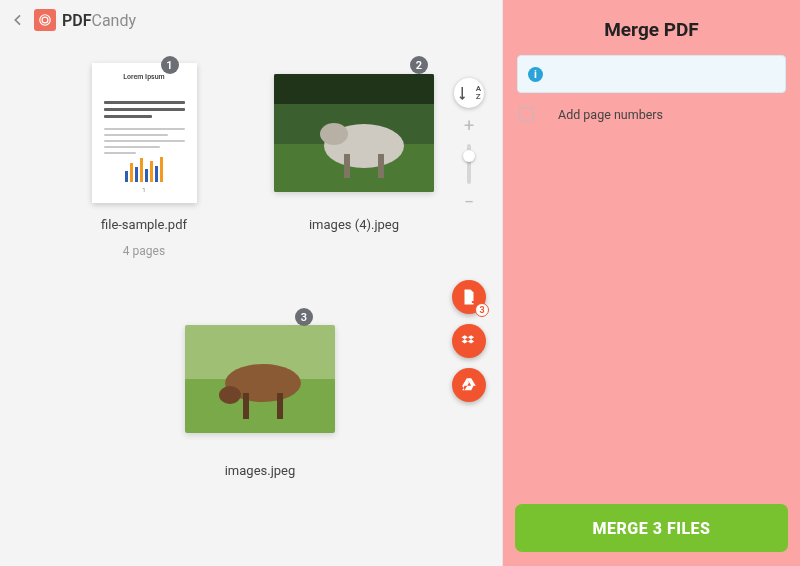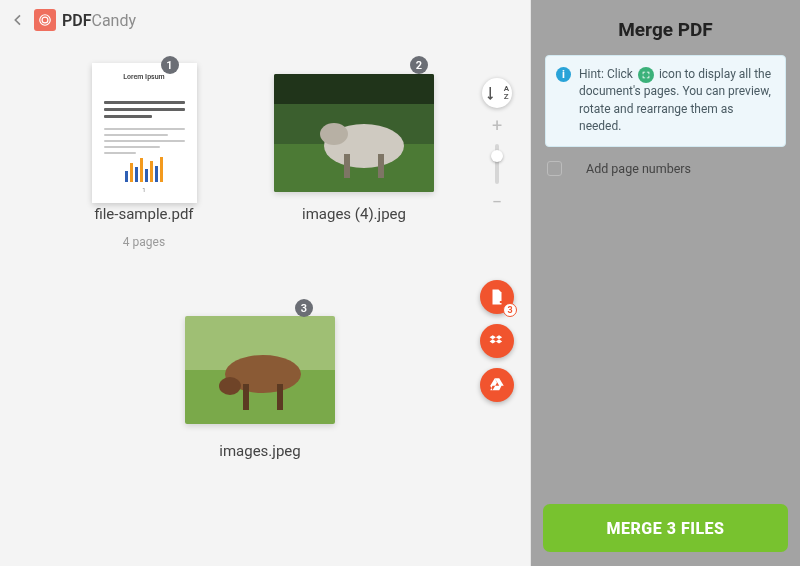--- a/index.html
+++ b/index.html
@@ -1,18 +1,18 @@
 <!DOCTYPE html>
 <html><head>
 <meta charset="utf-8">
 <style>
   * { box-sizing: border-box; margin: 0; padding: 0; font-family: -apple-system, BlinkMacSystemFont, "Segoe UI", Roboto, Arial, sans-serif; }
   body { width: 800px; height: 566px; overflow: hidden; background: #f4f4f4; display: flex; }
   .left { flex: 1; position: relative; display: flex; flex-direction: column; }
-  .right { width: 270px; background: #a3a3a3; display: flex; flex-direction: column; border-left: 1px solid #e5e5e5; }
+  .right { width: 298px; background: #fca5a5; display: flex; flex-direction: column; border-left: 1px solid #e5e5e5; }
 
   
   .header { height: 40px; display: flex; align-items: center; padding: 16px 6px; }
   .back { width: 24px; height: 24px; display: flex; align-items: center; justify-content: center; color: #888; cursor: pointer; }
   .logo { display: flex; align-items: center; margin-left: 4px; }
   .logo-box { width: 22px; height: 22px; background: #ef6f5e; border-radius: 3px; display: flex; align-items: center; justify-content: center; margin-right: 6px; }
   .logo-text { font-weight: 600; font-size: 16px; color: #333; }
   .logo-text .light { color: #8c8c8c; font-weight: 400; }
 
   
@@ -24,21 +24,21 @@
   .paper-title { text-align: center; font-size: 7px; font-weight: 600; color: #444; margin-bottom: 18px; }
   .paper-line { height: 3px; background: #626262; margin: 2px 0; border-radius: 1px; }
   .paper-line.short { width: 60%; }
   .paper-line.thin { height: 2px; background: #c9c9c9; }
   .paper-chart { margin-top: auto; display: flex; align-items: flex-end; justify-content: center; gap: 2px; height: 26px; }
   .paper-chart span { width: 3px; display: inline-block; }
   .pg { font-size: 6px; text-align: center; margin-top: 4px; color: #888; }
 
   .badge { position: absolute; top: -4px; right: 18px; width: 18px; height: 18px; border-radius: 50%; background: #6b6e75; color: #fff; font-size: 11px; font-weight: 600; display: flex; align-items: center; justify-content: center; }
 
-  .fname { font-size: 15px; color: #444; text-align: center; }
+  .fname { font-size: 13px; color: #444; margin-top: 12px; text-align: center; }
   .fpages { font-size: 12px; color: #9a9a9a; margin-top: 12px; text-align: center; }
 
   .img-thumb { width: 160px; height: 118px; display:flex; align-items:center; justify-content:center; overflow:hidden; border-radius:2px; box-shadow: 0 2px 6px rgba(0,0,0,.15); }
 
   
   .float-top { position: absolute; top: 38px; right: 18px; display: flex; flex-direction: column; align-items: center; gap: 8px; }
   .sort-btn { width: 30px; height: 30px; border-radius: 50%; background: #fff; box-shadow: 0 1px 4px rgba(0,0,0,.25); display: flex; align-items: center; justify-content: center; color: #555; font-size: 11px; font-weight: 600; cursor: pointer; }
   .zoom-plus, .zoom-minus { width: 20px; height: 20px; color: #bdbdbd; font-size: 18px; line-height: 1; display:flex; align-items:center; justify-content:center; }
   .zoom-track { width: 4px; height: 40px; background: #d6d6d6; border-radius: 2px; position: relative; }
   .zoom-handle { position: absolute; top: 6px; left: 50%; transform: translateX(-50%); width: 12px; height: 12px; border-radius: 50%; background: #fff; box-shadow: 0 1px 3px rgba(0,0,0,.3); }
@@ -188,29 +188,20 @@
       </div>
     </div>
   </div>
 </div>
 
 <div class="right">
   <div class="rtitle">Merge PDF</div>
 
   <div class="hint">
     <span class="info-icon">i</span>
-    <span>
-      <span>Hint: Click</span>
-      <span class="expand-chip">
-        <svg viewBox="0 0 24 24" width="10" height="10" fill="#fff">
-            <path d="M4 4h6v2H6v4H4zM20 4h-6v2h4v4h2zM4 20h6v-2H6v-4H4zM20 20h-6v-2h4v-4h2z"></path>
-          </svg>
-      </span>
-      <span>icon to display all the document's pages. You can preview, rotate and rearrange them as needed.</span>
-    </span>
   </div>
 
   <label class="checkrow">
     <span class="chk"></span>
     <span>Add page numbers</span>
   </label>
 
   <div class="merge-btn">MERGE 3 FILES</div>
 </div>
 

